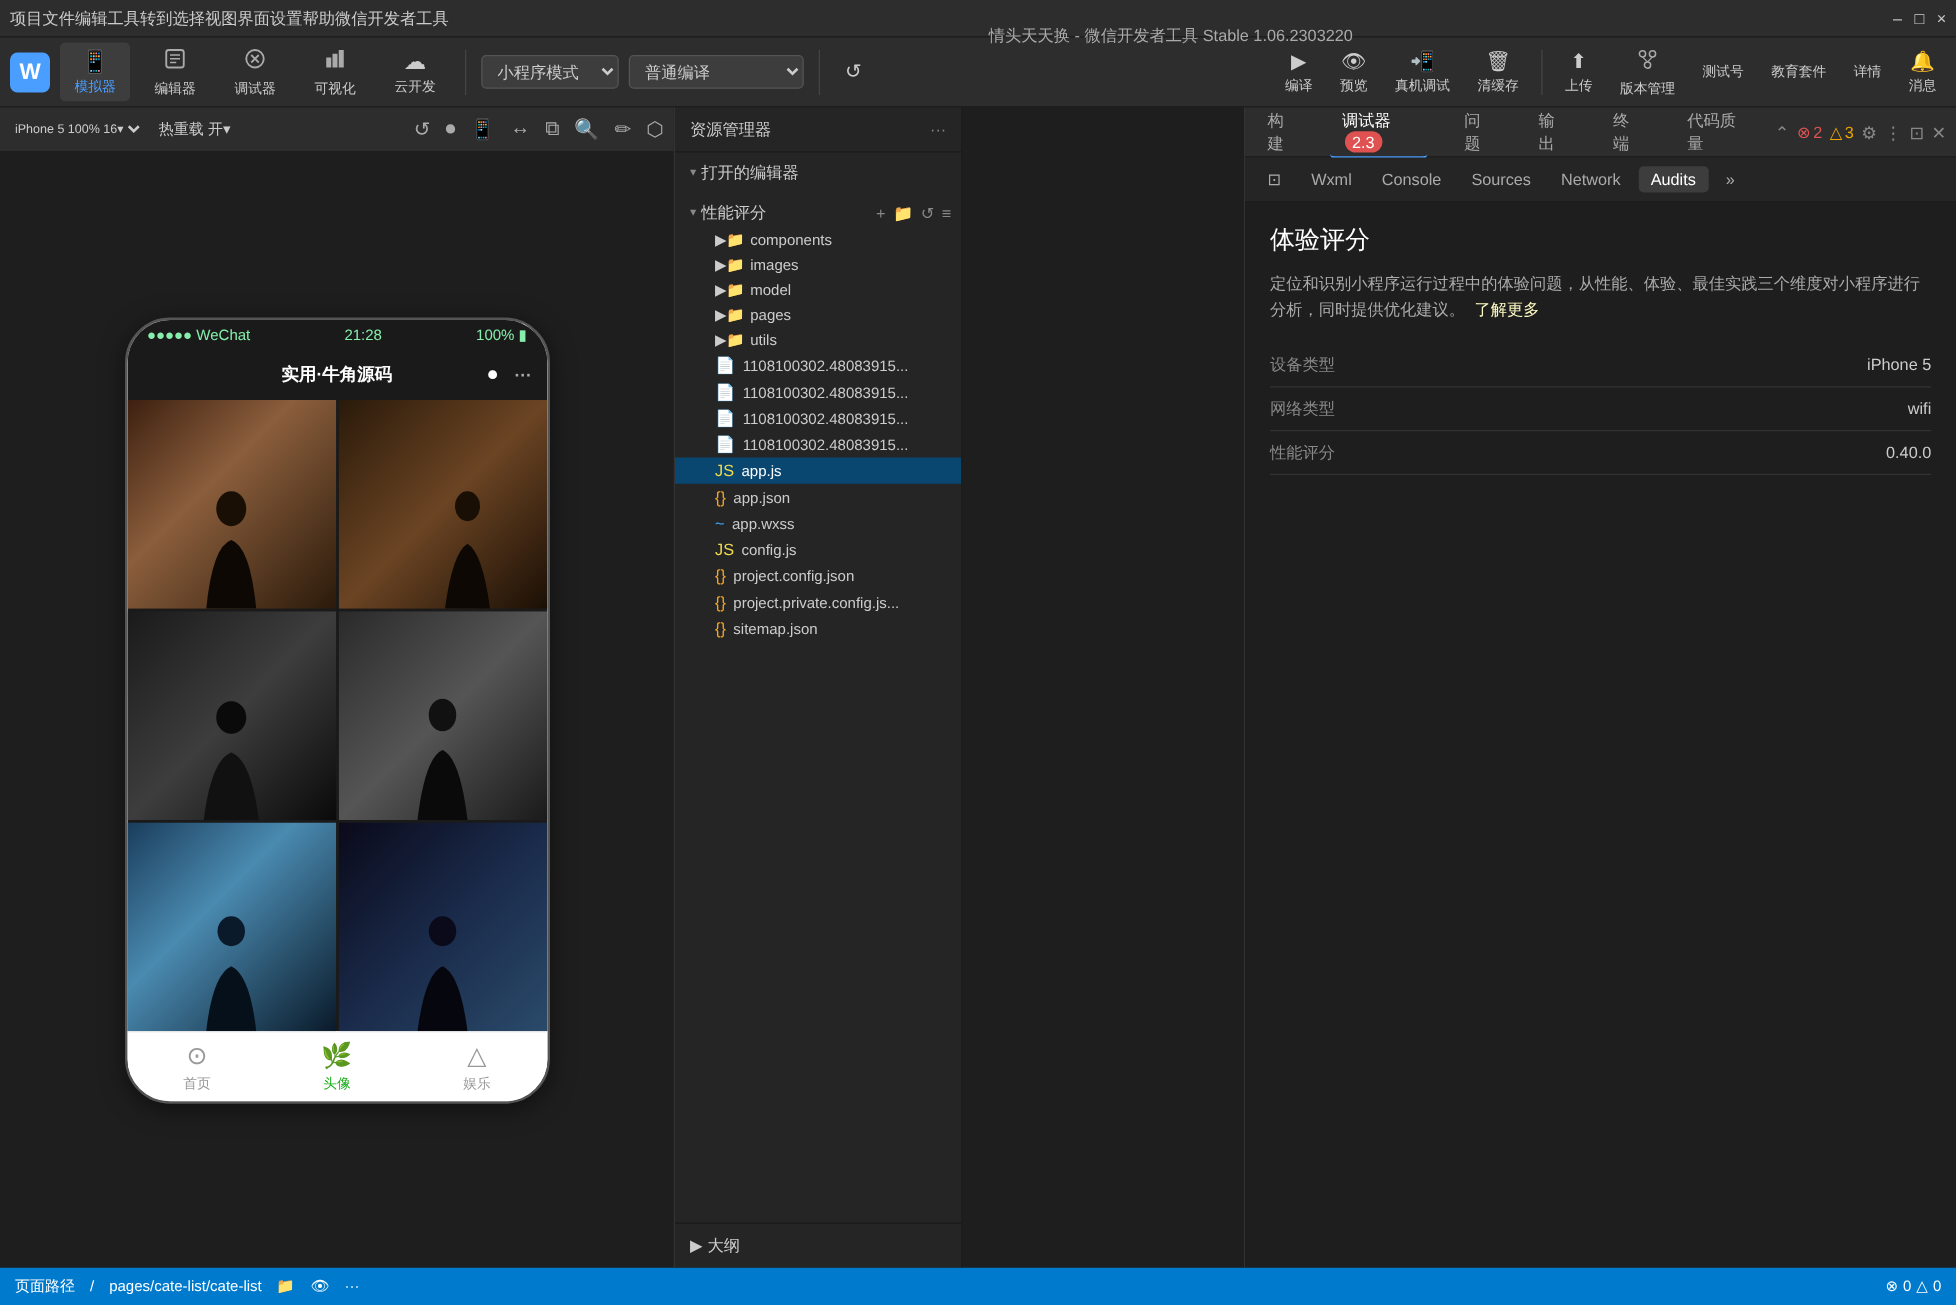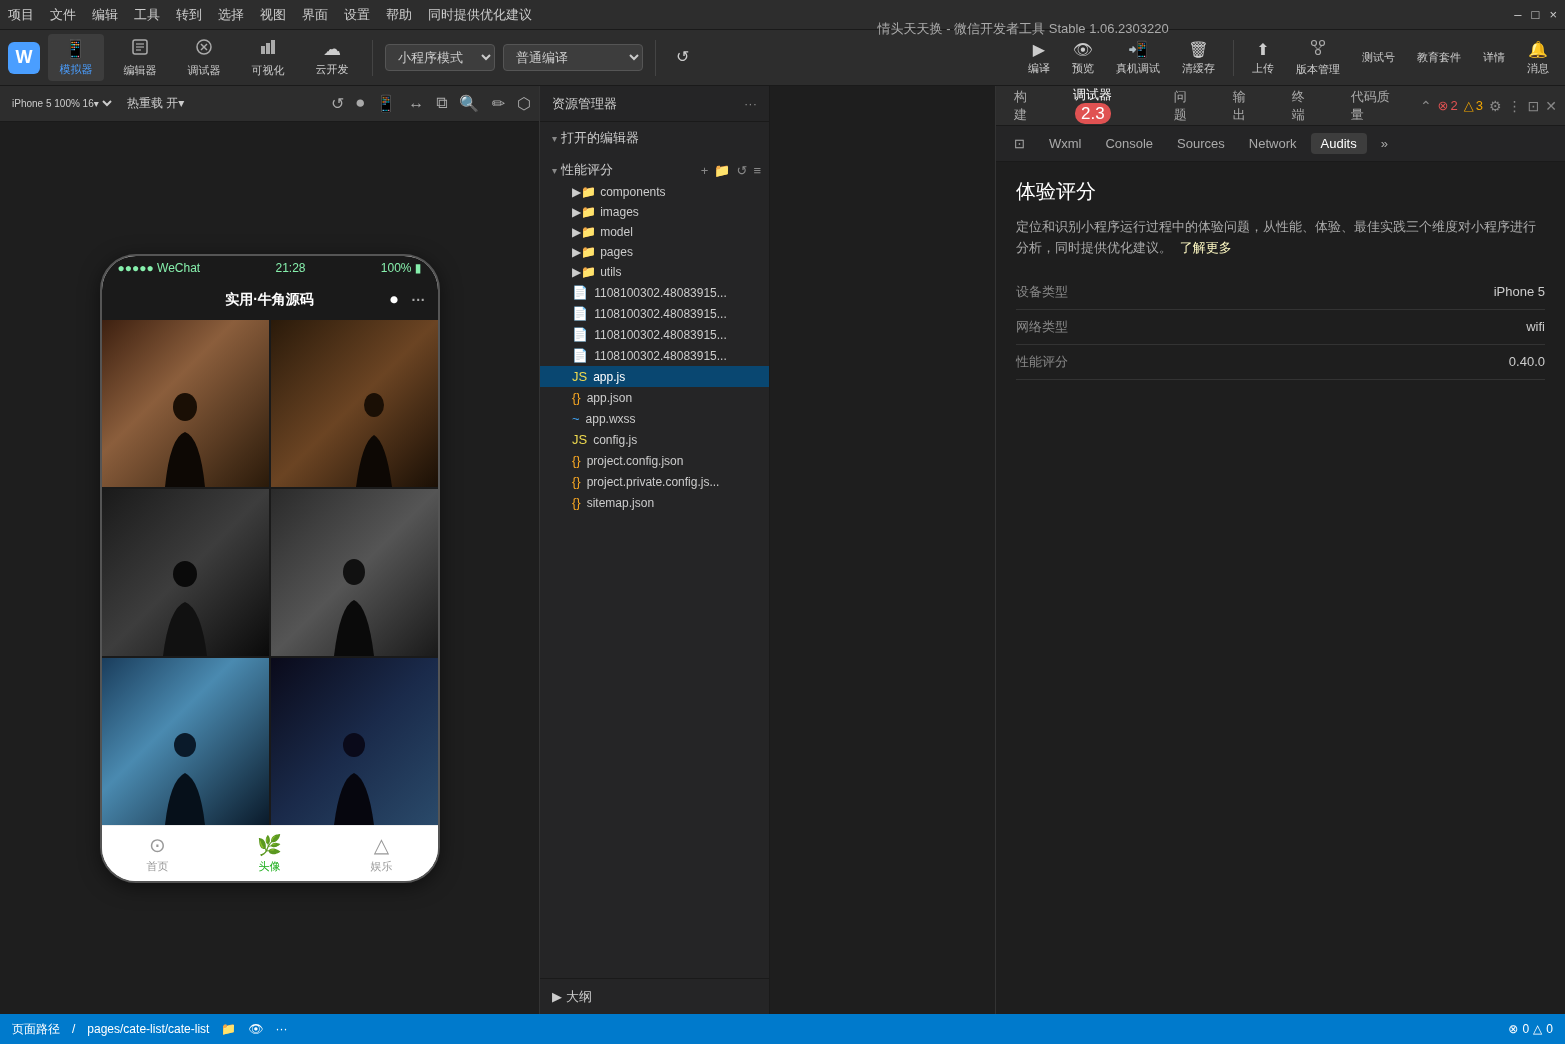--- a/index.html
+++ b/index.html
@@ -5,21 +5,20 @@
     * { box-sizing: border-box; margin: 0; padding: 0; }
     body { background: #1e1e1e; color: #ccc; font-family: 'Microsoft YaHei', Arial, sans-serif; font-size: 13px; overflow: hidden; width: 1565px; height: 1044px; }
 
     
     .menu-bar {
       background: #2d2d2d;
       height: 30px;
       display: flex;
       align-items: center;
       padding: 0 8px;
-      gap: 16px;
       border-bottom: 1px solid #1a1a1a;
     }
     .menu-bar span { color: #ccc; font-size: 13px; cursor: pointer; }
     .menu-title {
       flex: 1;
       text-align: center;
       color: #aaa;
       font-size: 13px;
       margin-top: 28px;
     }
@@ -255,21 +254,21 @@
       font-size: 13px;
       cursor: pointer;
       border-radius: 4px;
     }
     .devtools-tab.active { color: #fff; border-bottom: 2px solid #4a9eff; }
     .devtools-badge {
       background: #e05252;
       color: #fff;
       border-radius: 10px;
       padding: 1px 6px;
-      font-size: 17px;
+      font-size: 13px;
       margin-left: 2px;
     }
     .devtools-right { margin-left: auto; display: flex; align-items: center; gap: 6px; }
     .devtools-icon { color: #888; cursor: pointer; font-size: 14px; }
     .error-count { color: #e05252; font-size: 13px; display: flex; align-items: center; gap: 2px; }
     .warn-count { color: #f0a500; font-size: 13px; display: flex; align-items: center; gap: 2px; }
 
     .devtools-inner-tabs {
       height: 36px;
       background: #252526;
@@ -348,21 +347,21 @@
   <span>项目</span>
   <span>文件</span>
   <span>编辑</span>
   <span>工具</span>
   <span>转到</span>
   <span>选择</span>
   <span>视图</span>
   <span>界面</span>
   <span>设置</span>
   <span>帮助</span>
-  <span>同时提供优化建议</span>
+  <span>微信开发者工具</span>
   <div class="menu-title">情头天天换 - 微信开发者工具 Stable 1.06.2303220</div>
   <div class="window-controls">
     <span class="win-btn">–</span>
     <span class="win-btn">□</span>
     <span class="win-btn">×</span>
   </div>
 </div>
 
 <div class="toolbar">
   <div class="toolbar-logo">

